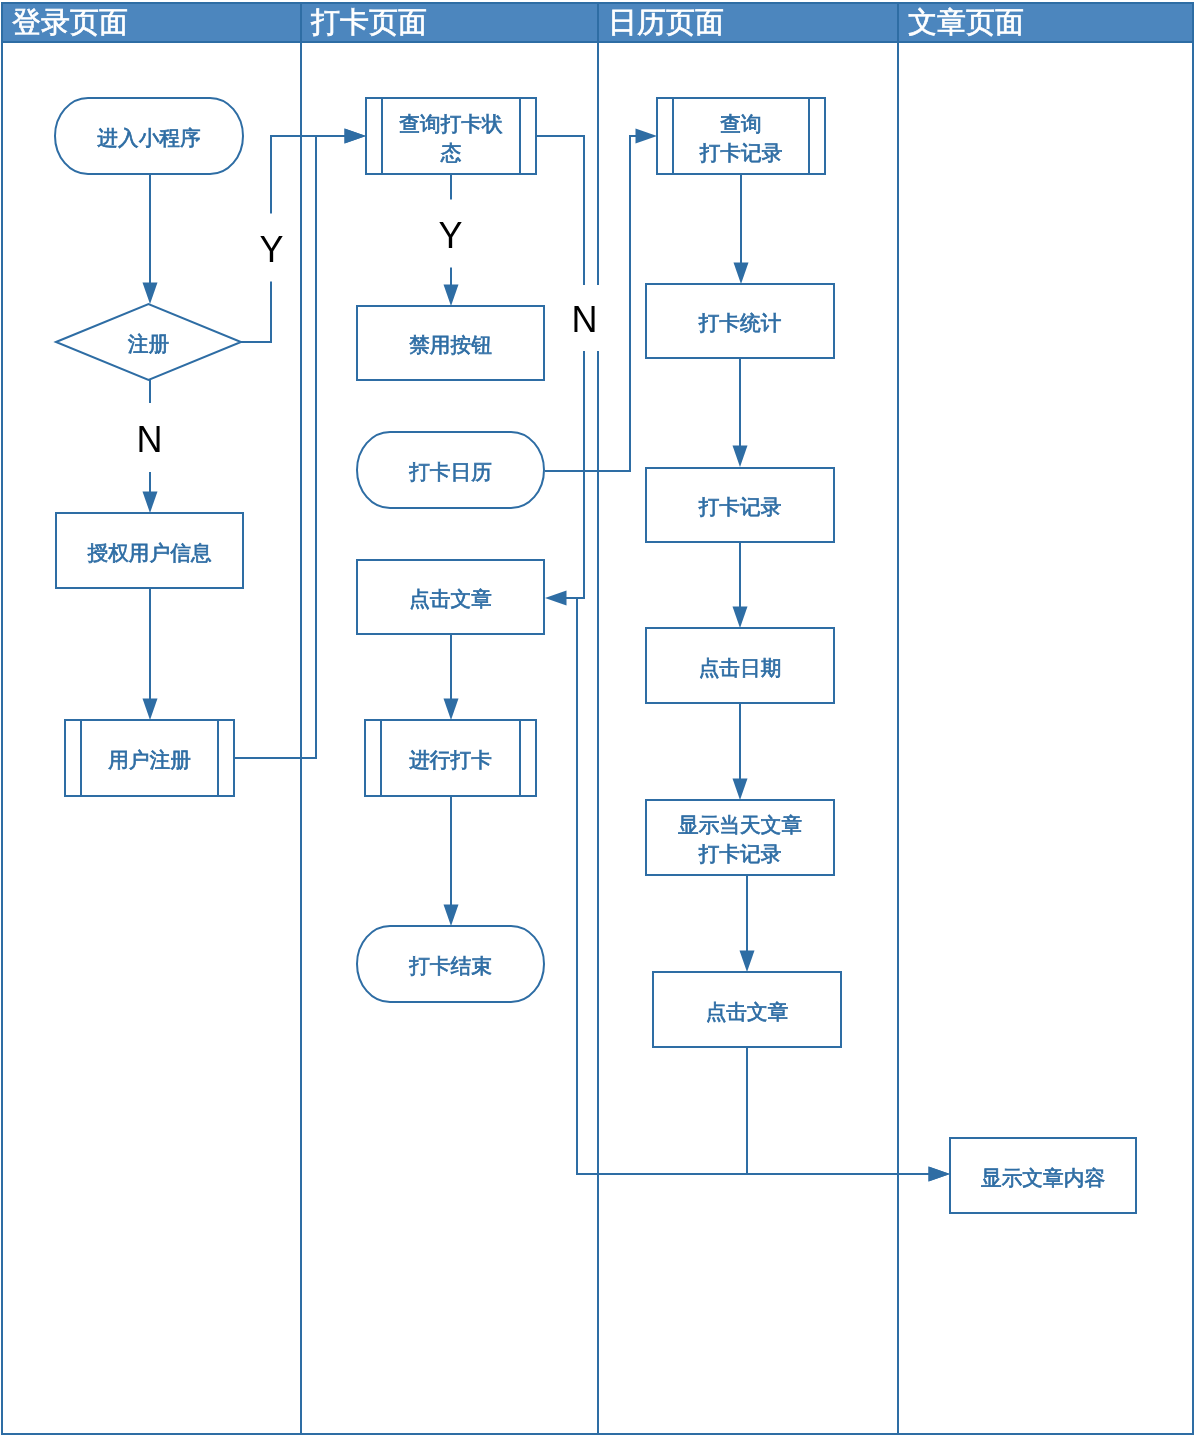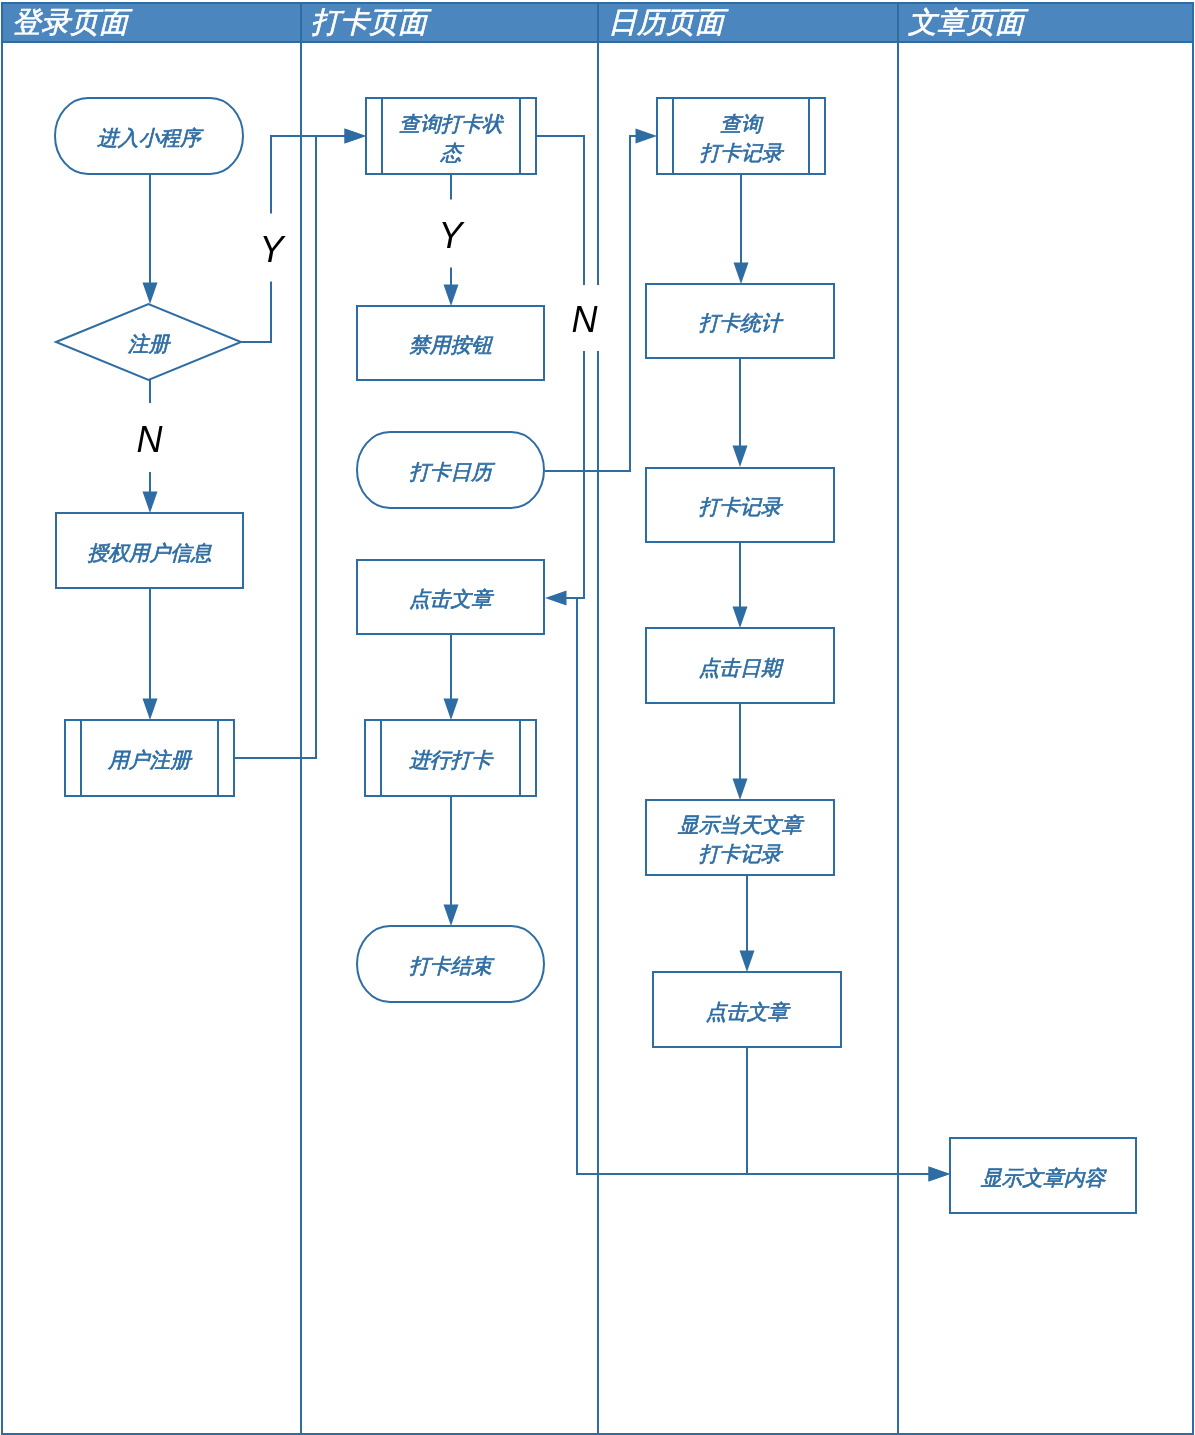--- a/index.html
+++ b/index.html
@@ -1,18 +1,18 @@
 <!DOCTYPE html>
 <html><head>
 <meta charset="utf-8">
 <title>flowchart</title>
 <style>
   html,body{margin:0;padding:0;background:#ffffff;}
   #page{position:relative;width:1195px;height:1435px;overflow:hidden;background:#ffffff;
-        font-family:"Liberation Sans",sans-serif;will-change:transform;font-style:italic;}
+        font-family:"Liberation Sans",sans-serif;will-change:transform;}
   svg{display:block;}
   text{font-family:"Liberation Sans",sans-serif;}
   .lane-title{font-size:29px;fill:#ffffff;stroke:#ffffff;stroke-width:0.7px;paint-order:stroke fill;dominant-baseline:middle;}
   .node-label{font-size:20.7px;fill:#2E6DA4;stroke:#2E6DA4;stroke-width:0.7px;paint-order:stroke fill;text-anchor:middle;}
   .edge-label{font-size:36px;fill:#000000;text-anchor:middle;}
 </style>
 </head>
 <body>
 
 <div id="page">

